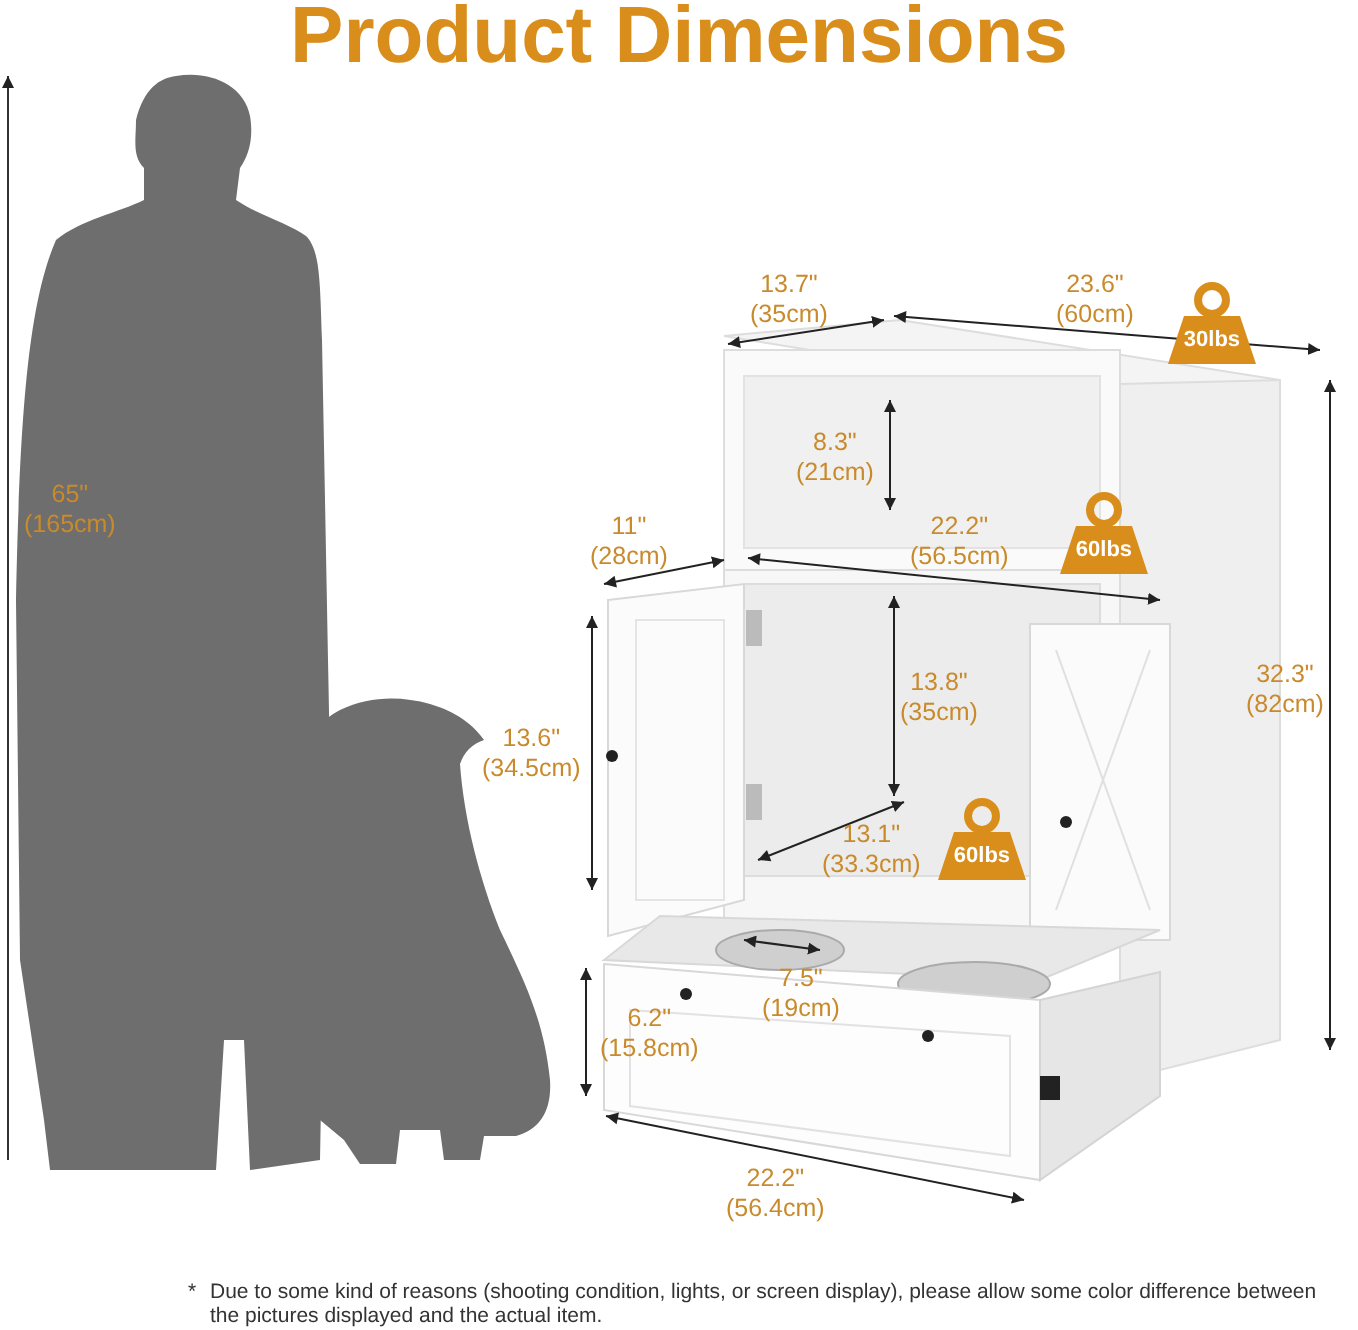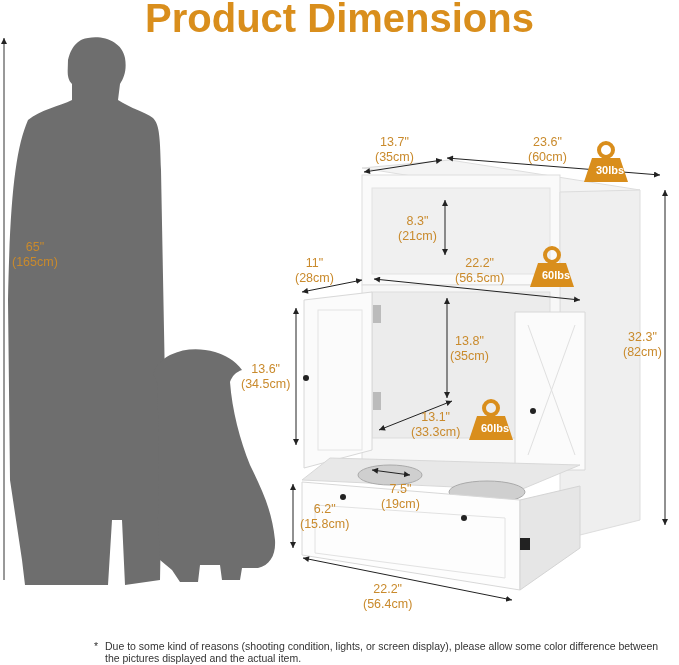--- a/index.html
+++ b/index.html
@@ -4,21 +4,21 @@
 <style>
   html,body{margin:0;padding:0;background:#fff;}
   body{width:679px;height:665px;position:relative;overflow:hidden;font-family:"Liberation Sans",sans-serif;}
   .title{position:absolute;left:0;width:679px;top:-4px;text-align:center;font-weight:bold;font-size:40px;color:#d98e1c;letter-spacing:0px;}
   .dim{position:absolute;color:#c98a2c;font-size:12.5px;line-height:15px;text-align:center;white-space:nowrap;}
   .dim span{display:block;}
   svg{position:absolute;left:0;top:0;}
   .note{position:absolute;left:105px;top:640px;font-size:10.5px;line-height:12px;color:#333;width:560px;}
   .note .star{position:absolute;left:-11px;top:0;}
   .weight{position:absolute;}
-  .weight .lbl{position:absolute;left:14px;width:100%;color:#fff;font-weight:bold;font-size:11px;}
+  .weight .lbl{position:absolute;left:0;width:100%;text-align:center;color:#fff;font-weight:bold;font-size:11px;}
 </style>
 </head>
 <body>
 
 <div class="title">Product Dimensions</div>
 
 <svg width="679" height="665">
   <defs>
     <marker id="ah" markerWidth="8" markerHeight="8" refX="6" refY="3" orient="auto">
       <path d="M0,0 L6,3 L0,6 Z" fill="#222"></path>

